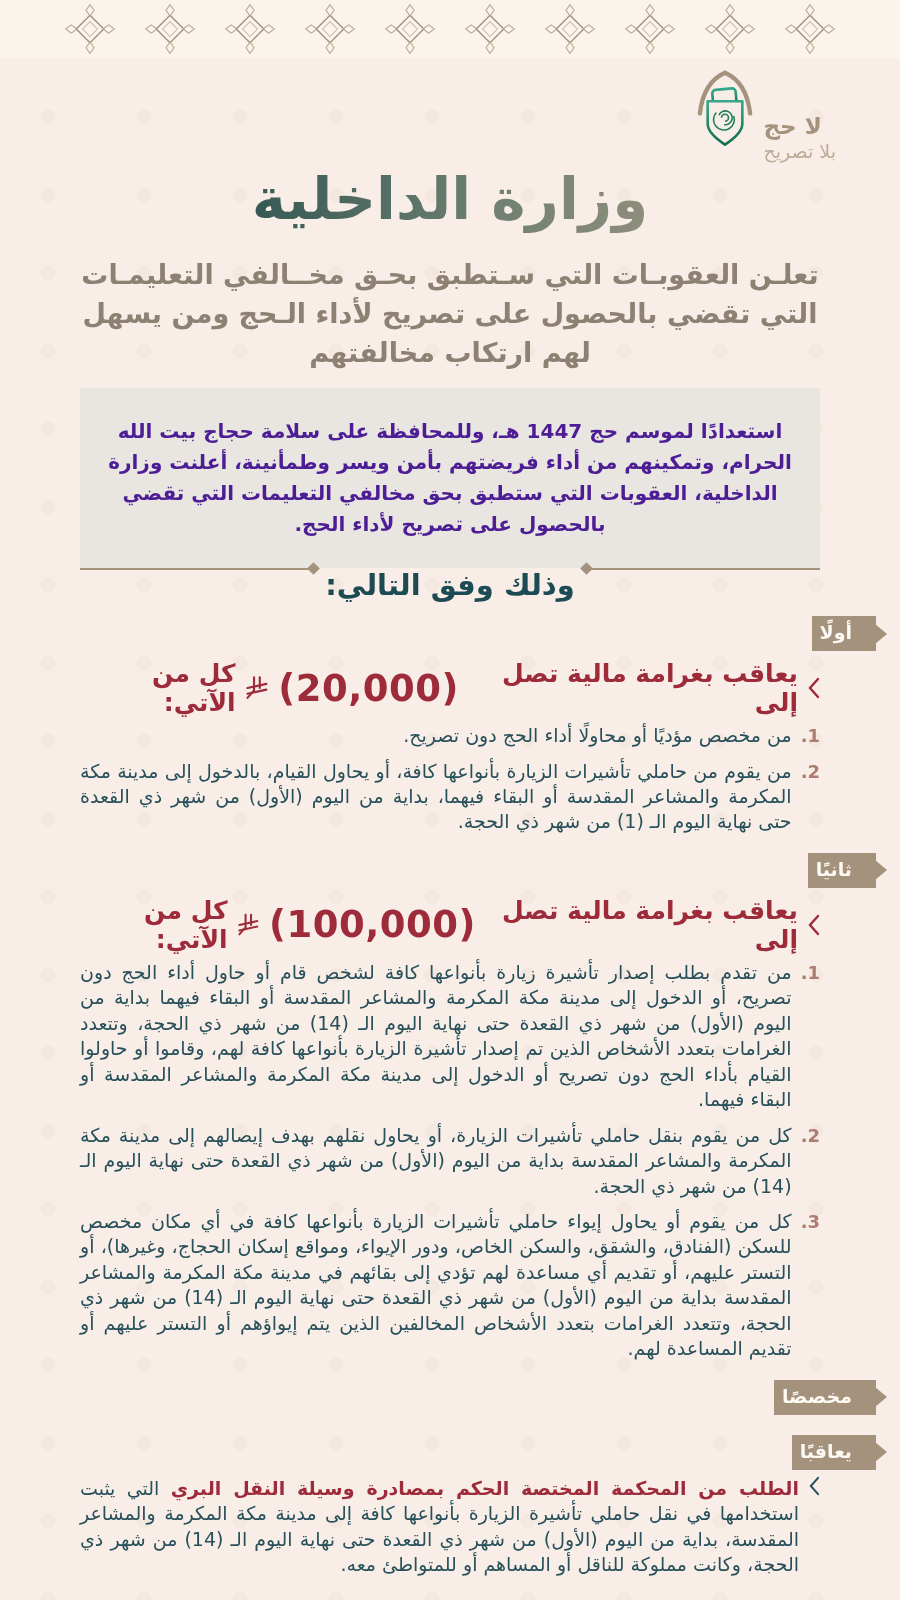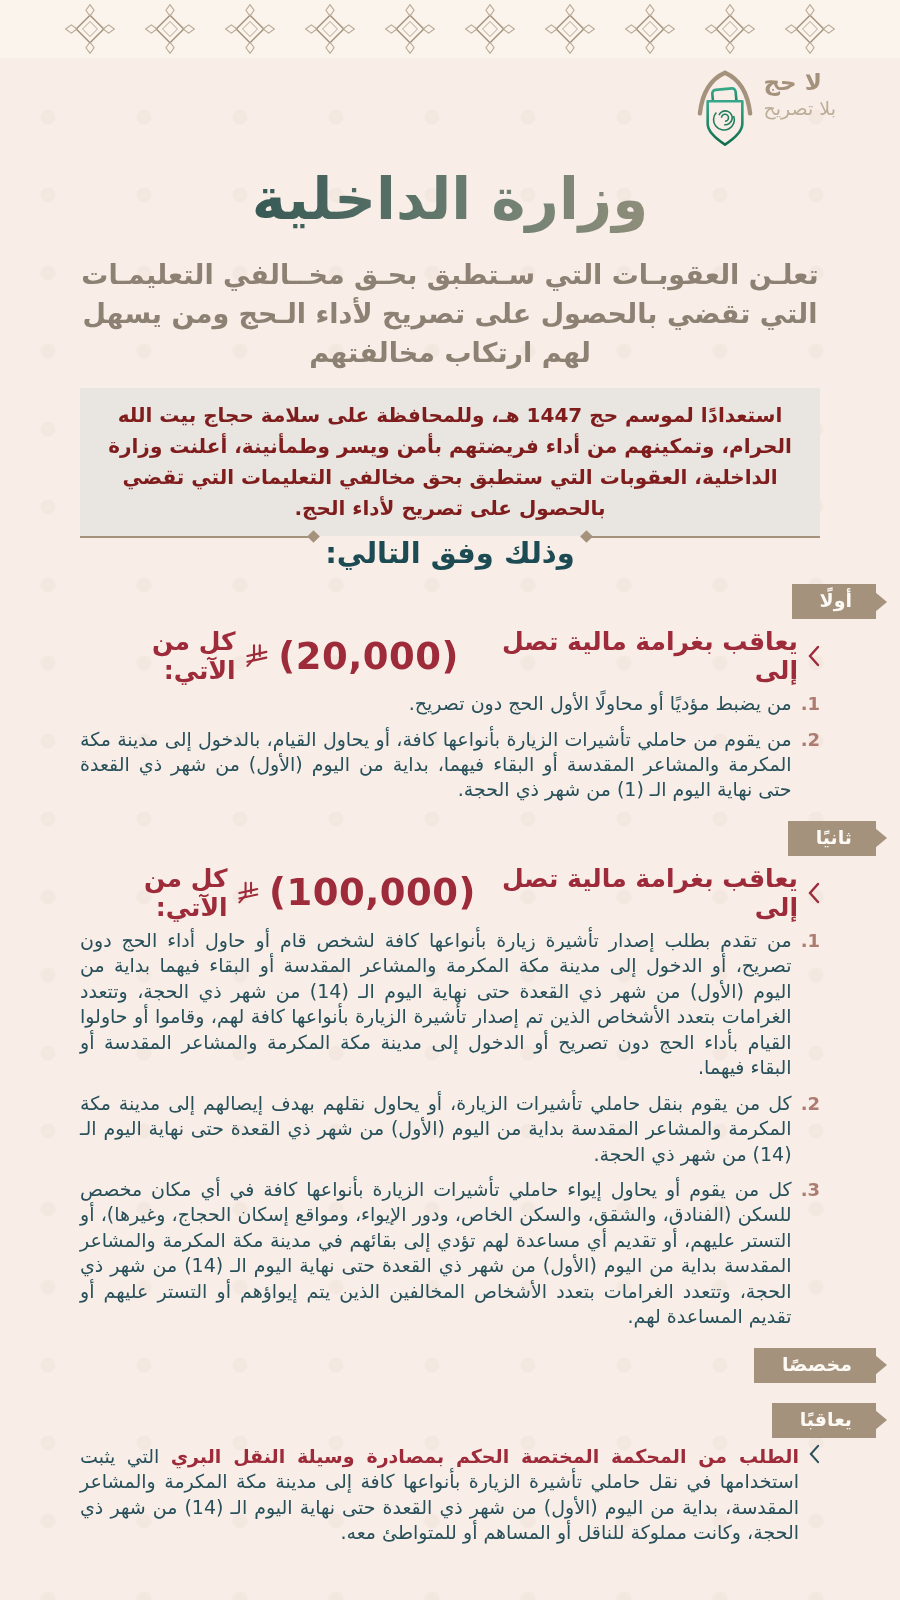--- a/index.html
+++ b/index.html
@@ -19,56 +19,56 @@
   }
   .motif{ width:52px; height:52px; flex:none; }
   .motif .m1{ fill:none; stroke:#a5927c; stroke-width:1.8; }
   .motif .m2{ fill:none; stroke:#cbbca6; stroke-width:1.2; }
   .motif .p { fill:none; stroke:#b8a78f; stroke-width:1.3; }
 
   .content{ padding:0 80px; display:flex; flex-direction:column; }
 
   
   .logo-row{ display:flex; justify-content:flex-start; margin:10px -16px 0 0; }
-  .campaign{ display:flex; align-items:flex-start; }
+  .campaign{ display:flex; align-items:flex-end; }
   .campaign-text{ text-align:left; line-height:1.25; }
   .campaign-text .l1{ color:#a5927c; font-weight:bold; font-size:23px; }
   .campaign-text .l2{ color:#bcad97; font-size:19px; }
 
   
   .ministry-title{
     text-align:center; font-size:58px; font-weight:bold; margin-top:2px;
     background:linear-gradient(to left,#a99a81 5%,#6e7f72 45%,#274f4d 85%);
     -webkit-background-clip:text; background-clip:text; color:transparent;
     line-height:1.15;
   }
   .subtitle{
     text-align:center; color:#8c8173; font-weight:bold; font-size:27px;
     line-height:1.45; margin:22px 0 0;
   }
 
   .intro-box{
-    margin-top:16px; background:#e9e5e1; padding:12px 22px;
-    color:#7f1d1d; font-weight:bold; font-size:20px; line-height:1.55;
+    margin-top:16px; background:#e9e5e1; padding:28px 22px;
+    color:#4c1d95; font-weight:bold; font-size:20px; line-height:1.55;
     text-align:center;
   }
 
   
   .divider{ display:flex; align-items:flex-start; gap:7px; margin:0 0 0; }
   .divider h3{ color:#1d4b53; font-size:29px; font-weight:bold; white-space:nowrap; }
   .divider .line{ flex:1; height:2px; background:#a5927c; position:relative; }
   .divider .line::after{ content:""; position:absolute; top:-4px; width:9px; height:9px;
     background:#a5927c; transform:rotate(45deg); }
   .divider .line:first-of-type::after{ left:0; }
   .divider .line:last-of-type::after{ right:0; }
 
   
   .badge{
     width:max-content; background:#a5927c; color:#fdf9f4; font-weight:bold;
-    font-size:19px; padding:5px 24px 8px 28px; position:relative;
+    font-size:19px; padding:5px 24px 8px 8px; position:relative;
     margin:14px -56px 6px auto;
   }
   .badge::after{ content:""; position:absolute; left:-11px; top:50%;
     transform:translateY(-50%); border-top:10px solid transparent;
     border-bottom:10px solid transparent; border-right:12px solid #a5927c; }
   .badge::after{ left:auto; right:-11px; border-right:none; border-left:12px solid #a5927c; }
 
   
   .sec-heading{
     display:flex; align-items:center; gap:9px; color:#9e2b3a; font-weight:bold;
@@ -227,21 +227,21 @@
             <path d="M18 2 V15"></path>
             <path d="M3 15 L26 10"></path>
             <path d="M3 22 L26 17"></path>
           </g>
         </svg>
       <span>كل من الآتي:</span>
     </div>
     <div class="items">
       <div class="item">
         <span class="num">1.</span>
-        <span class="txt">من يضبط مؤديًا أو محاولًا الأول الحج دون تصريح.</span>
+        <span class="txt">من مخصص مؤديًا أو محاولًا أداء الحج دون تصريح.</span>
       </div>
       <div class="item">
         <span class="num">2.</span>
         <span class="txt">من يقوم من حاملي تأشيرات الزيارة بأنواعها كافة، أو يحاول القيام، بالدخول إلى مدينة مكة المكرمة والمشاعر المقدسة أو البقاء فيهما، بداية من اليوم (الأول) من شهر ذي القعدة حتى نهاية اليوم الـ (1) من شهر ذي الحجة.</span>
       </div>
     </div>
 
     <div class="badge">ثانيًا</div>
     <div class="sec-heading">
       <svg class="chev" width="13" height="22" viewBox="0 0 13 22">

